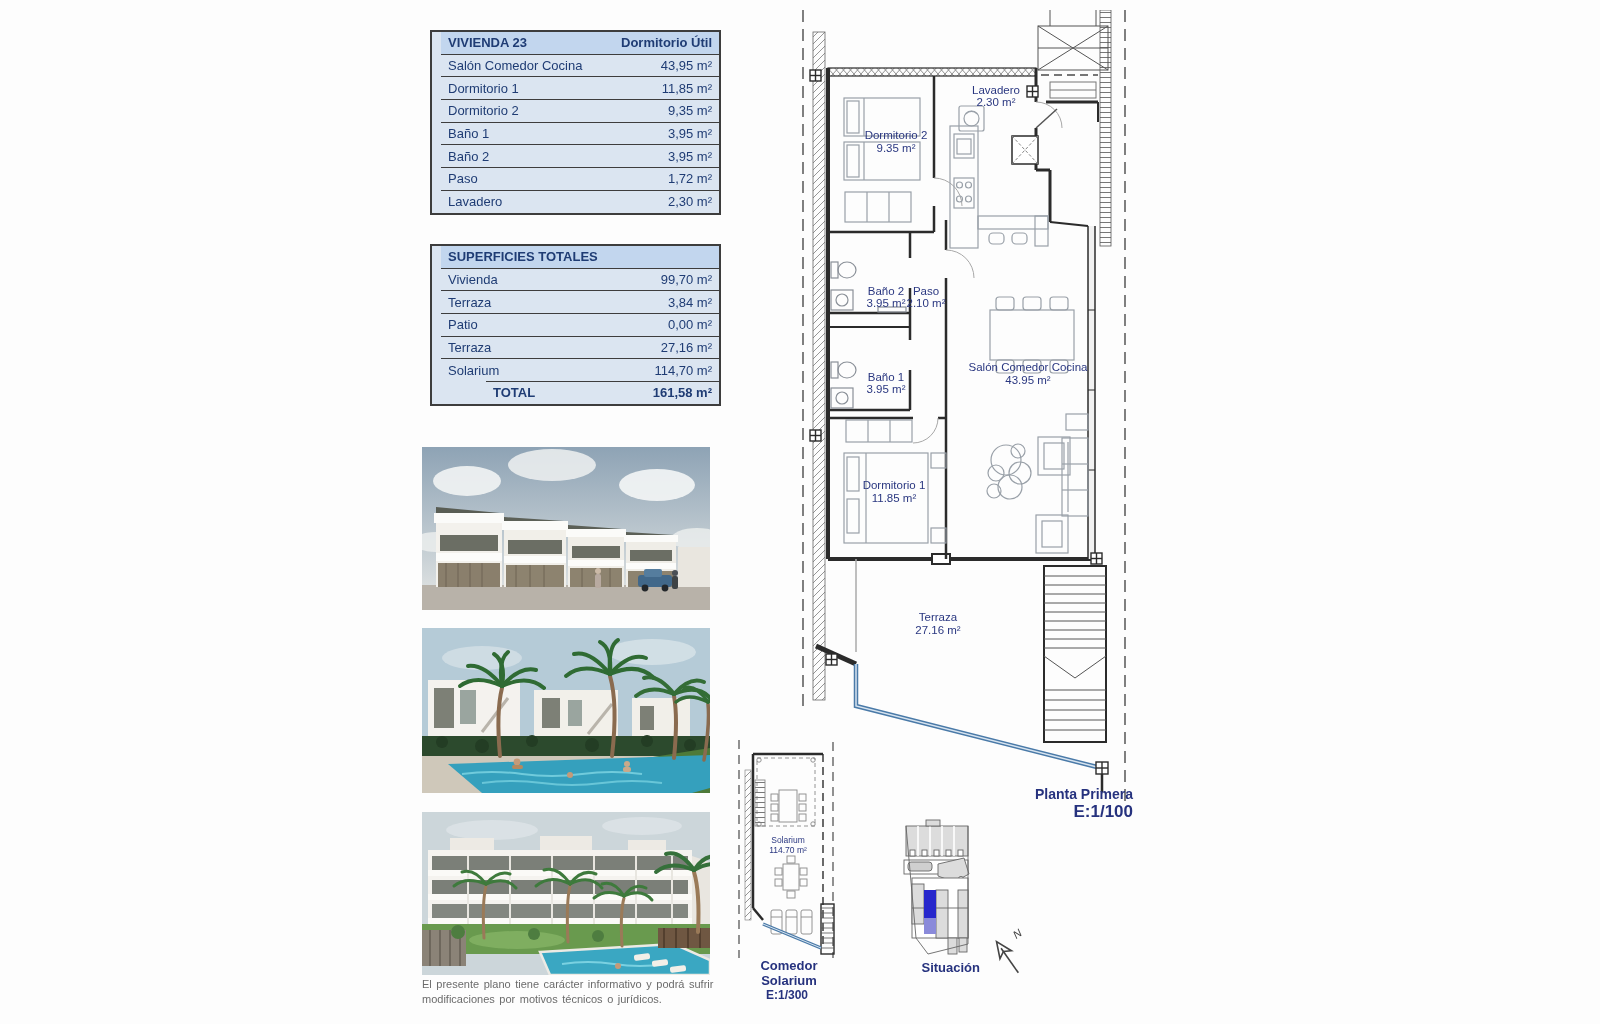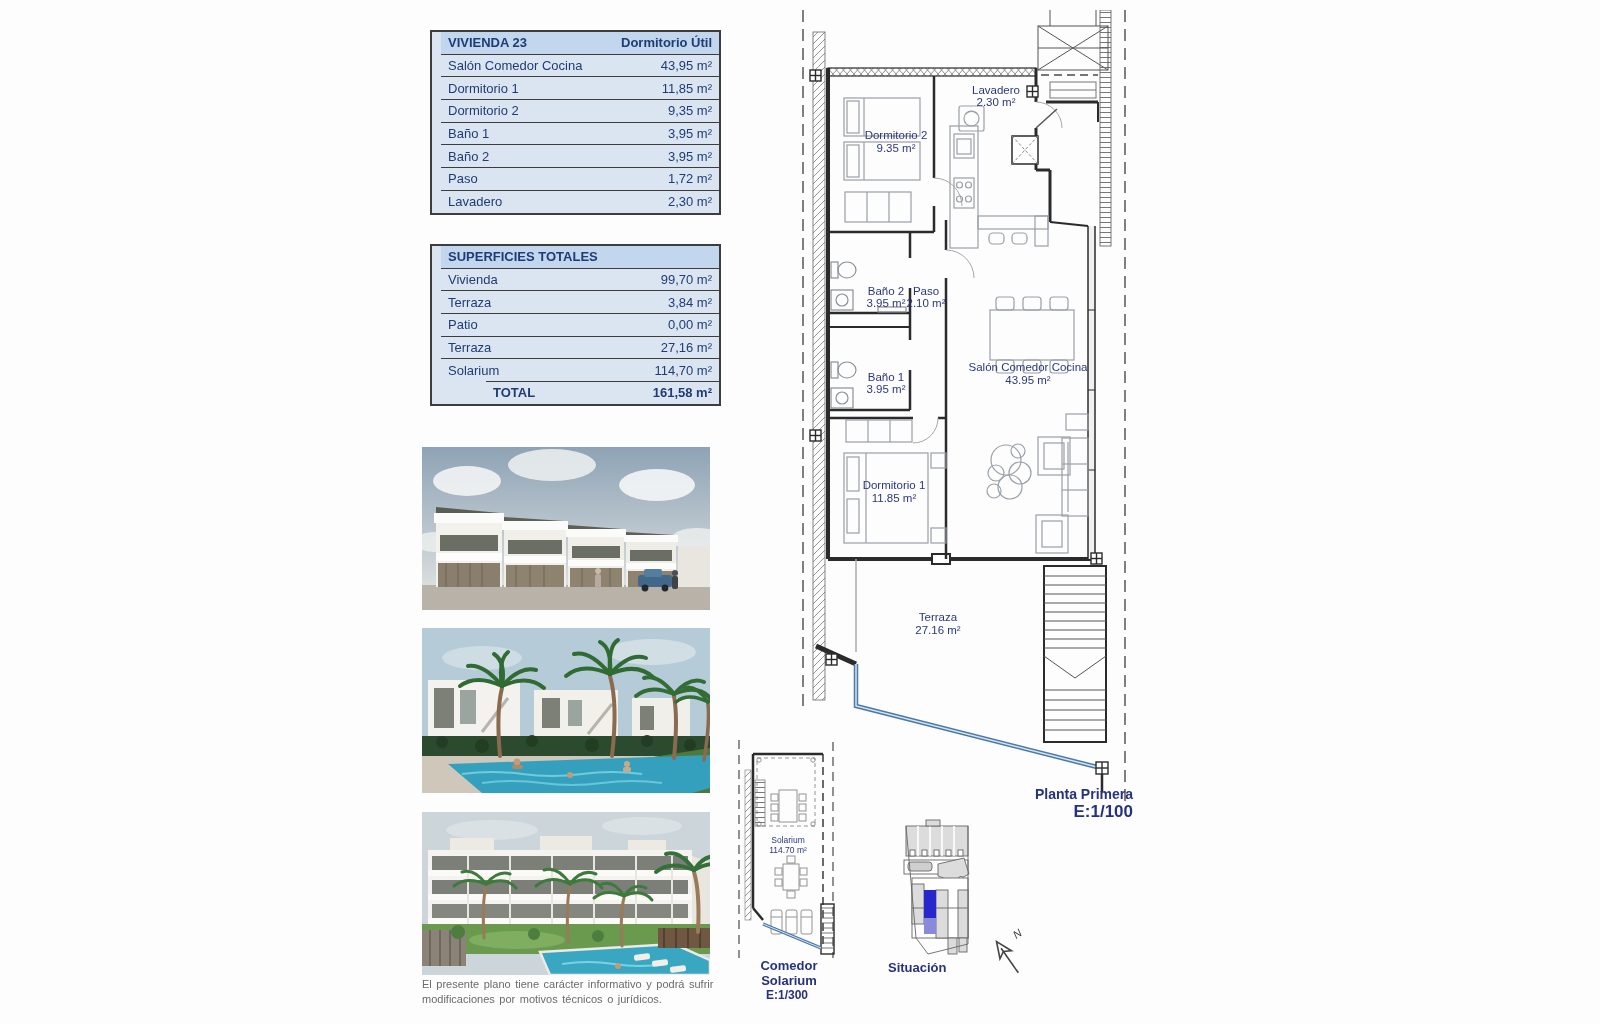--- a/index.html
+++ b/index.html
@@ -688,21 +688,21 @@
 
       <polyline points="30,14 40,126 52,142 92,132 92,14" fill="none"></polyline>
     </g>
 
     <g>
       <rect x="48" y="78" width="12" height="28" fill="#2727cc"></rect>
       <rect x="48" y="106" width="12" height="16" fill="#8a8ada"></rect>
     </g>
   </svg>
 
-  <div class="plan-caption" style="left:888px;top:960px;width:92px;text-align:left;">
+  <div class="plan-caption" style="left:888px;top:960px;width:92px;text-align:right;">
     <span class="cap-line1" style="font-size:13px;">Situación</span>
   </div>
 
   <svg style="position:absolute;left:988px;top:926px;" width="40" height="58" viewBox="0 0 40 58" font-family="Liberation Sans, sans-serif">
     <g transform="rotate(-35 20 32)" stroke="#444" fill="none" stroke-width="1.6">
       <line x1="20" y1="50" x2="20" y2="20"></line>
       <polygon points="20,12 13,28 20,24 27,28"></polygon>
     </g>
     <text x="26" y="14" font-size="11" font-style="italic" fill="#444" transform="rotate(-35 26 10)">N</text>
   </svg>

